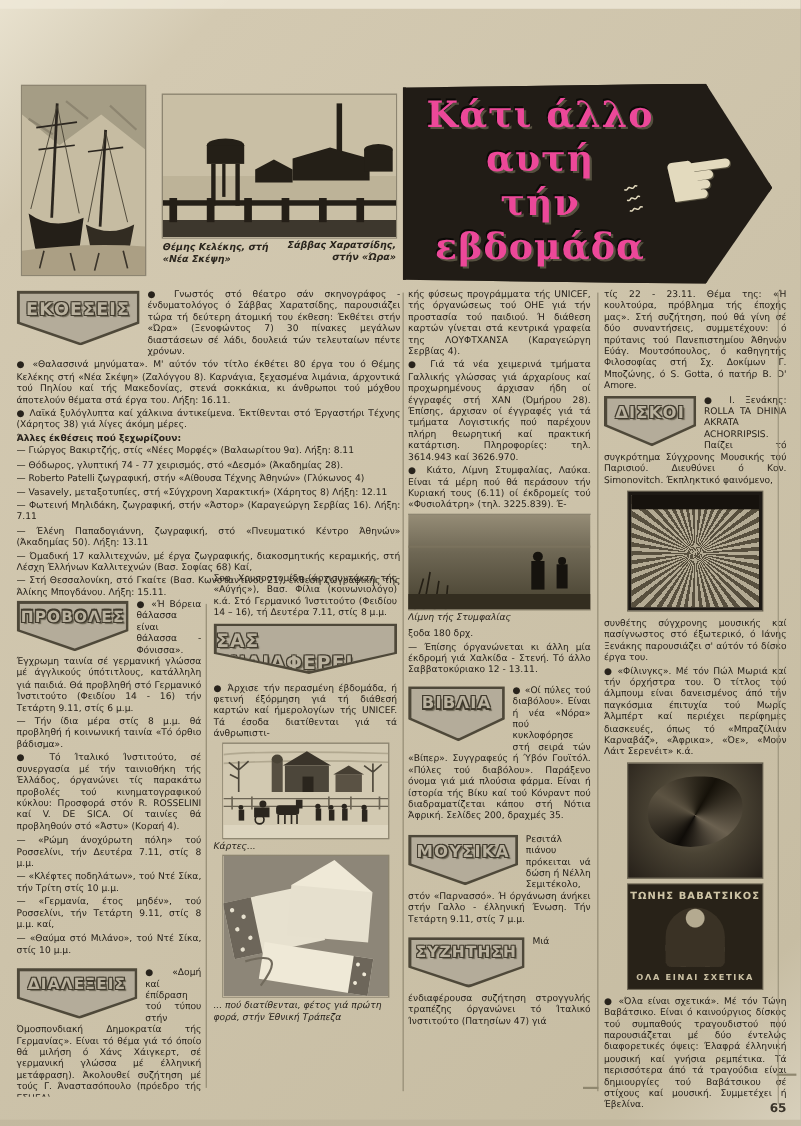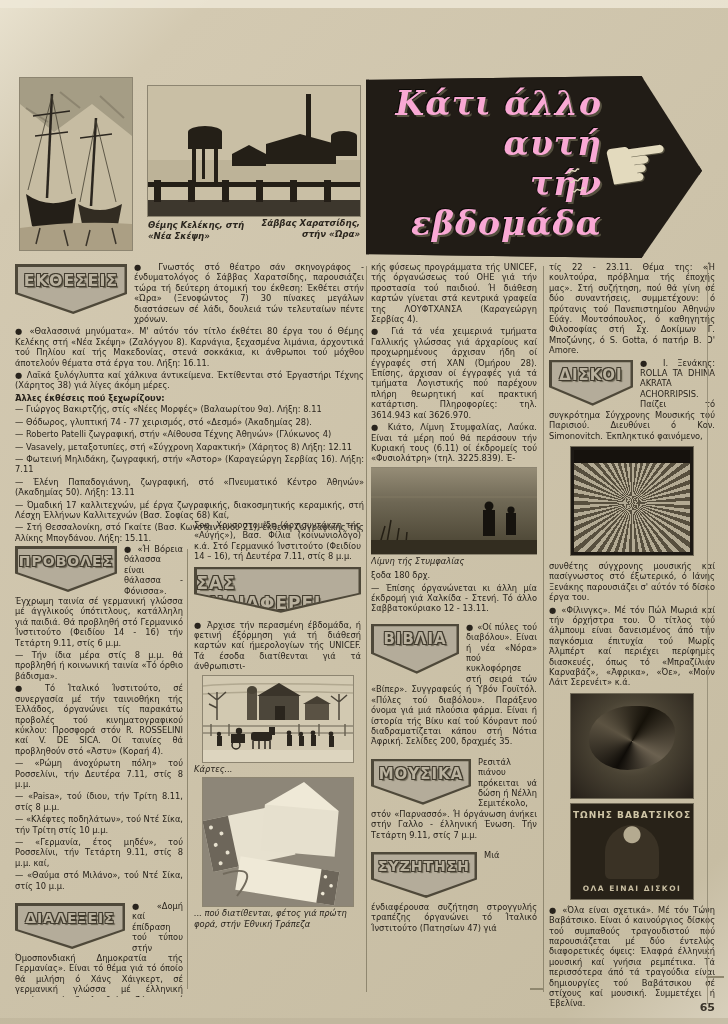--- a/index.html
+++ b/index.html
@@ -26,25 +26,24 @@
 
   
   .banner {
     position:absolute; left:366px; top:76px; width:336px; height:182px;
     background:#211c16;
     clip-path: polygon(0 2%, 82% 0, 100% 52%, 82% 100%, 0 98%);
     box-shadow: inset 0 0 0 3px #211c16;
   }
   .banner-text {
     position:absolute; left:14px; top:8px; width:222px;
-    text-align:right; font-family:"DejaVu Serif", serif; font-weight:bold;
-    font-size:33px; line-height:40px; color:#f9a8d4;
+    text-align:center; font-family:"DejaVu Serif", serif; font-weight:bold;
+    font-size:33px; line-height:40px; color:#ec4899;
     text-shadow: 2px 2px 0 #55503f, -1px -1px 0 #0c0a07;
     letter-spacing:1px;
-    font-style:italic;
   }
   .hand { position:absolute; right:30px; top:48px; font-size:78px; line-height:78px; color:#e3dabe;
           text-shadow:1px 1px 0 #55503f; transform:rotate(-8deg); }
   .hand-swirls { position:absolute; right:112px; top:96px; font-size:16px; letter-spacing:2px; color:#e3dabe; transform:rotate(75deg); }
 
   
   .badge { position:relative; background:#4e4839;
            clip-path: polygon(0 0, 100% 0, 100% 60%, 52% 100%, 0 60%); }
   .badge-in { position:absolute; inset:2.5px; background:#b4ac9a;
            clip-path: polygon(0 0, 100% 0, 100% 58%, 52% 100%, 0 58%);
@@ -199,21 +198,20 @@
 
   <div class="blk col1">
     <div class="sect">
       <div class="badge f-left bw-provoles">
         <div class="badge-in">ΠΡΟΒΟΛΕΣ</div>
       </div>
       <p class="body">● «Ή Βόρεια θάλασσα είναι θάλασσα - Φόνισσα». Έγχρωμη ταινία σέ γερμανική γλώσσα μέ άγγλικούς ύπότιτλους, κατάλληλη γιά παιδιά. Θά προβληθή στό Γερμανικό Ίνστιτούτο (Φειδίου 14 - 16) τήν Τετάρτη 9.11, στίς 6 μ.μ.</p>
       <p class="body">— Τήν ίδια μέρα στίς 8 μ.μ. θά προβληθή ή κοινωνική ταινία «Τό όρθιο βάδισμα».</p>
       <p class="body">● Τό Ίταλικό Ίνστιτούτο, σέ συνεργασία μέ τήν ταινιοθήκη τής Έλλάδος, όργανώνει τίς παρακάτω προβολές τού κινηματογραφικού κύκλου: Προσφορά στόν R. ROSSELINI καί V. DE SICA. Οί ταινίες θά προβληθούν στό «Άστυ» (Κοραή 4).</p>
       <p class="body">— «Ρώμη άνοχύρωτη πόλη» τού Ροσσελίνι, τήν Δευτέρα 7.11, στίς 8 μ.μ.</p>
-      <p class="body">— «Paisa», τού ίδιου, τήν Τρίτη 8.11, στίς 8 μ.μ.</p>
       <p class="body">— «Κλέφτες ποδηλάτων», τού Ντέ Σίκα, τήν Τρίτη στίς 10 μ.μ.</p>
       <p class="body">— «Γερμανία, έτος μηδέν», τού Ροσσελίνι, τήν Τετάρτη 9.11, στίς 8 μ.μ. καί,</p>
       <p class="body">— «Θαύμα στό Μιλάνο», τού Ντέ Σίκα, στίς 10 μ.μ.</p>
     </div>
     <div class="sect">
       <div class="badge f-left bw-dialexeis">
         <div class="badge-in">ΔΙΑΛΕΞΕΙΣ</div>
       </div>
       <p class="body">● «Δομή καί έπίδραση τού τύπου στήν Όμοσπονδιακή Δημοκρατία τής Γερμανίας». Είναι τό θέμα γιά τό όποίο θά μιλήση ό Χάνς Χάιγκερτ, σέ γερμανική γλώσσα μέ έλληνική μετάφραση). Άκολουθεί συζήτηση μέ τούς Γ. Άναστασόπουλο (πρόεδρο τής ΕΣΗΕΑ),</p>
     </div>
@@ -348,21 +346,21 @@
         <div class="badge-in">ΔΙΣΚΟΙ</div>
       </div>
       <p class="body">● Ι. Ξενάκης: ROLLA TA DHINA AKRATA ACHORRIPSIS. Παίζει τό συγκρότημα Σύγχρονης Μουσικής τού Παρισιού. Διευθύνει ό Κον. Simonovitch. Έκπληκτικό φαινόμενο,</p>
       <div class="album album-burst"></div>
       <p class="body">συνθέτης σύγχρονης μουσικής καί πασίγνωστος στό έξωτερικό, ό Ιάνης Ξενάκης παρουσιάζει σ' αύτόν τό δίσκο έργα του.</p>
       <p class="body">● «Φίλινγκς». Μέ τόν Πώλ Μωριά καί τήν όρχήστρα του. Ό τίτλος τού άλμπουμ είναι δανεισμένος άπό τήν παγκόσμια έπιτυχία τού Μωρίς Άλμπέρτ καί περιέχει περίφημες διασκευές, όπως τό «Μπραζίλιαν Καρναβάζ», «Άφρικα», «Όε», «Μούν Λάιτ Σερενέιτ» κ.ά.</p>
       <div class="album album-dark"></div>
       <div class="album album-vav">
         <div class="artist">ΤΩΝΗΣ ΒΑΒΑΤΣΙΚΟΣ</div>
         <div class="figure"></div>
-        <div class="title">ΟΛΑ ΕΙΝΑΙ ΔΙΣΚΟΙ</div>
+        <div class="title">ΟΛΑ ΕΙΝΑΙ ΣΧΕΤΙΚΑ</div>
       </div>
       <p class="body">● «Όλα είναι σχετικά». Μέ τόν Τώνη Βαβάτσικο. Είναι ό καινούργιος δίσκος τού συμπαθούς τραγουδιστού πού παρουσιάζεται μέ δύο έντελώς διαφορετικές όψεις: Έλαφρά έλληνική μουσική καί γνήσια ρεμπέτικα. Τά περισσότερα άπό τά τραγούδια είναι δημιουργίες τού Βαβάτσικου σέ στίχους καί μουσική. Συμμετέχει ή Έβελίνα.</p>
     </div>
 
   </div>
 
   <div class="vsep sep1"></div>
   <div class="vsep sep2"></div>
   <div class="vsep sep3"></div>
   <div class="vsep sep-right"></div>

